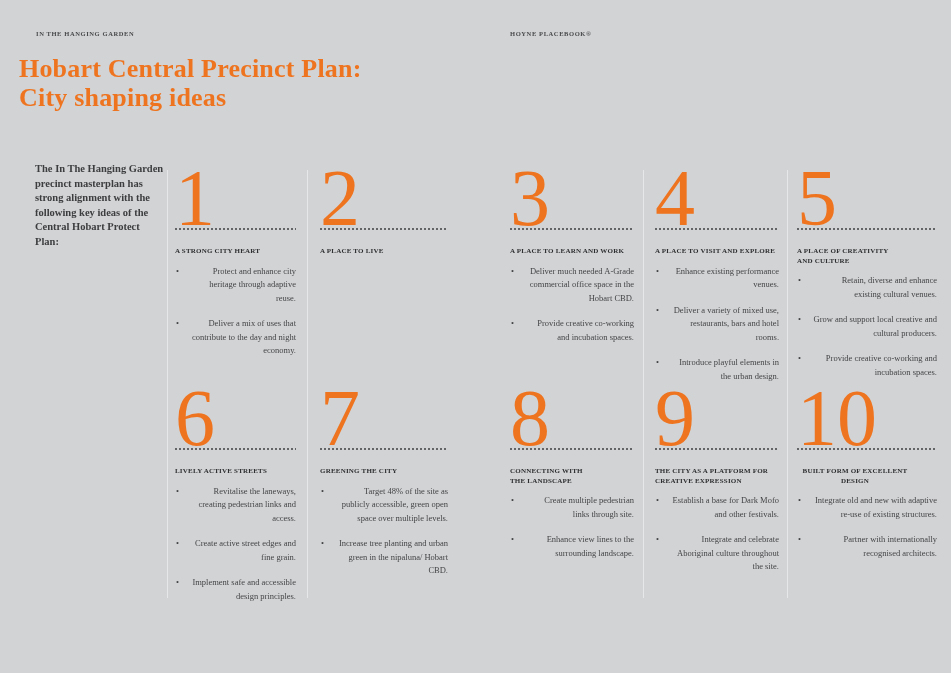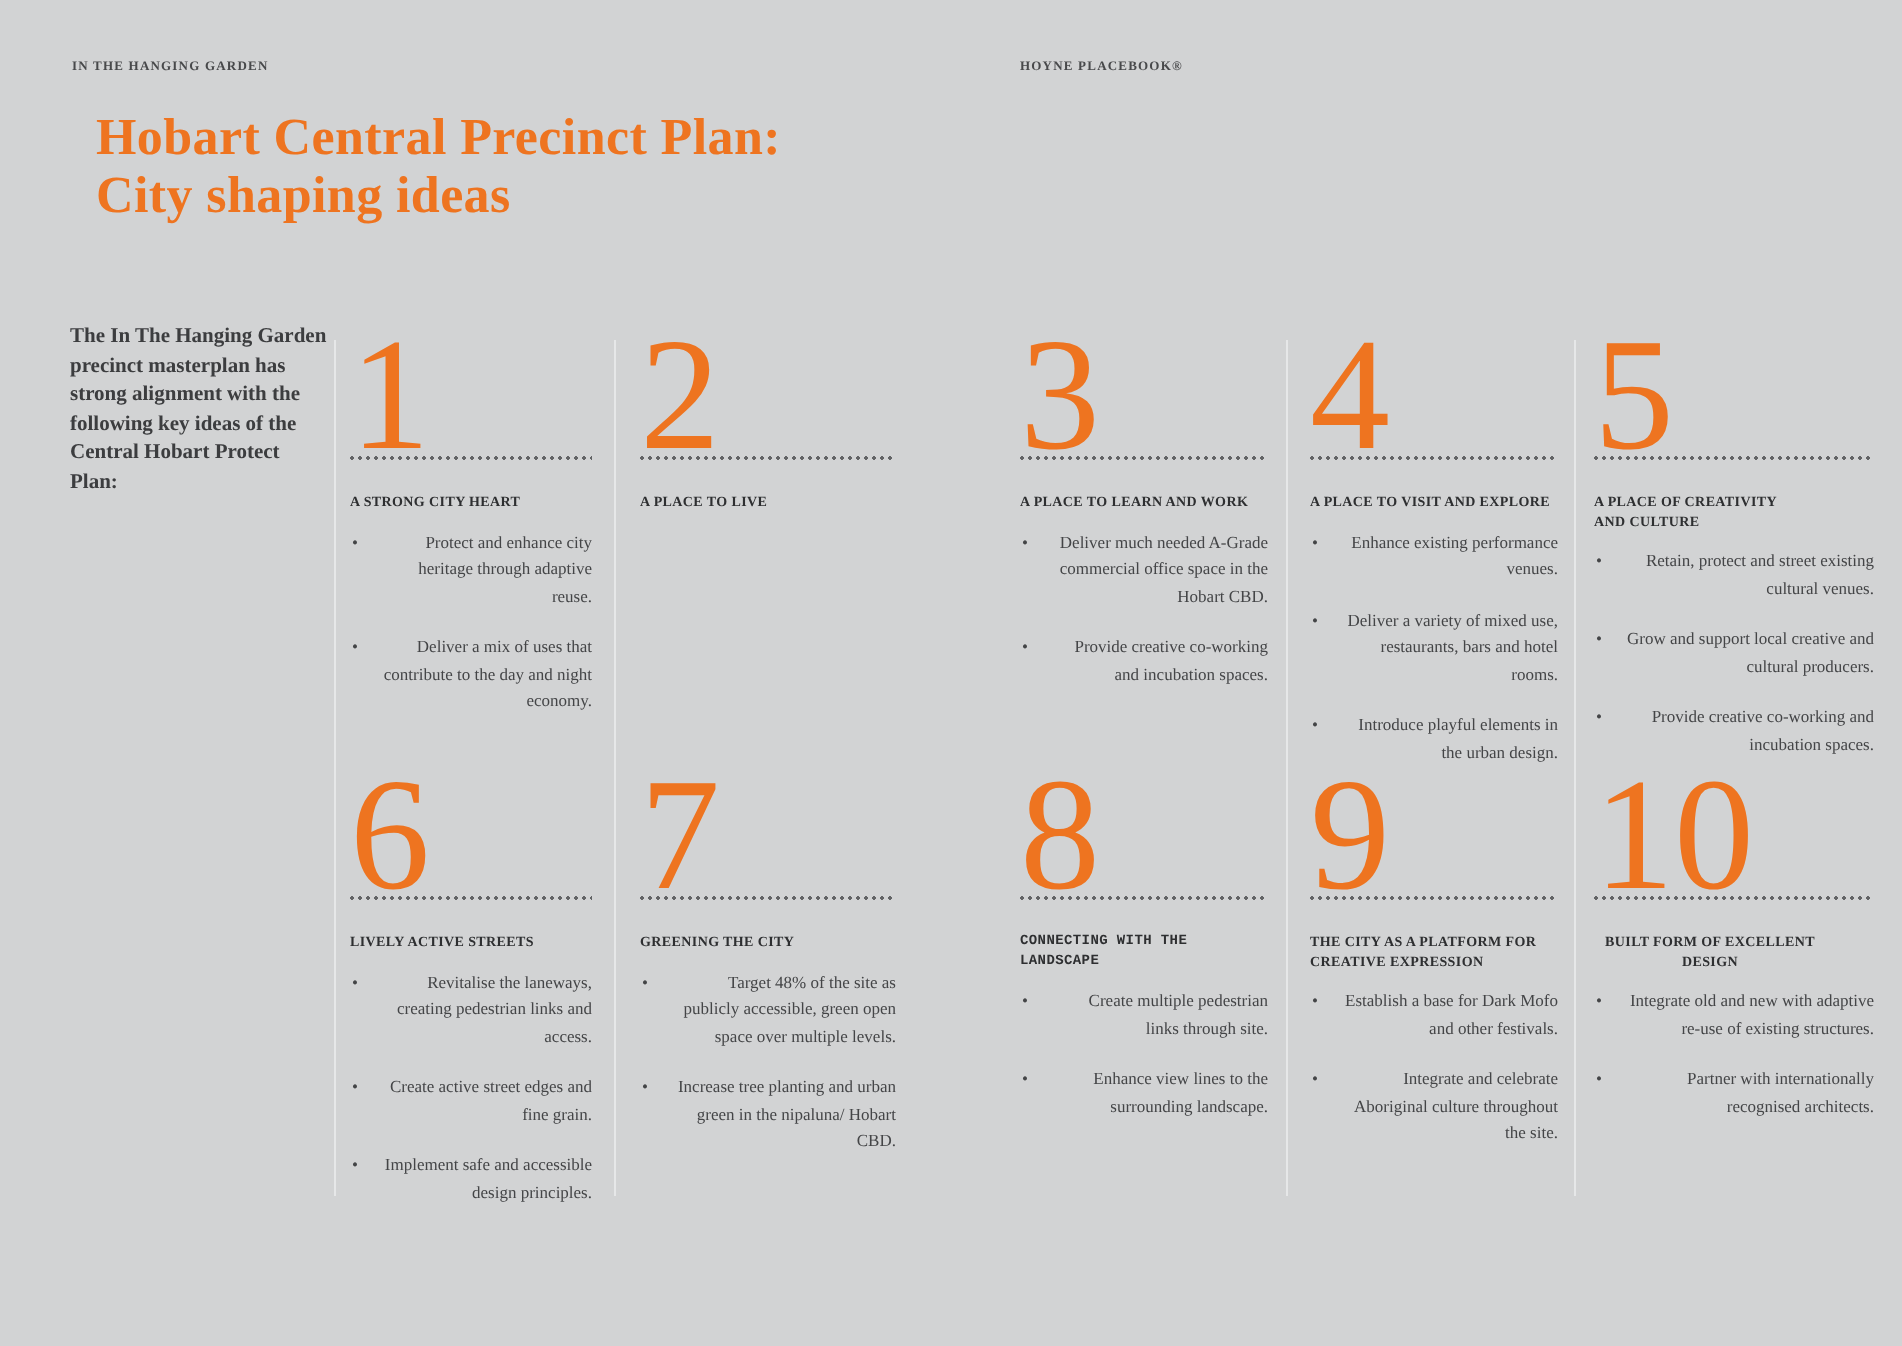--- a/index.html
+++ b/index.html
@@ -16,21 +16,21 @@
   }
   .eyebrow{
     position:absolute;top:30px;
     font-size:6.5px;font-weight:bold;
     letter-spacing:0.6px;
     color:#48494b;
   }
   .eyebrow.left{left:36px;}
   .eyebrow.right{left:510px;}
   .title{
-    position:absolute;left:48px;top:54px;
+    position:absolute;left:19px;top:54px;
     font-size:26px;line-height:29px;font-weight:bold;
     color:#ee7420;
     letter-spacing:0.2px;
   }
   .intro{
     position:absolute;left:35px;top:162px;width:130px;
     font-size:10.5px;line-height:14.5px;font-weight:bold;
     color:#3c3d3f;
   }
   .vdivider{
@@ -59,21 +59,21 @@
     background-repeat:repeat-x;
   }
   .heading{
     margin-top:17px;
     font-size:7px;font-weight:bold;
     letter-spacing:0.2px;
     line-height:9.5px;
     color:#2e2f31;
   }
   .hw105{max-width:108px;}
-  .hw88{max-width:88px;font-family:Liberation Mono, monospace;}
+  .hw88{max-width:88px;}
   .hw115{max-width:116px;text-align:center;}
   ul.bullets{
     list-style:none;margin:8px 0 0 0;padding:0;text-align:right;
   }
   ul.bullets li{
     position:relative;
     padding-left:16px;
     margin-bottom:12px;
     font-size:8.5px;line-height:13.5px;
     color:#444547;
@@ -139,21 +139,21 @@
       <li>Deliver a variety of mixed use, restaurants, bars and hotel rooms.</li>
       <li>Introduce playful elements in the urban design.</li>
     </ul>
   </div>
 
   <div class="section row1 s5">
     <div class="num">5</div>
     <div class="dots"></div>
     <div class="heading hw105">A PLACE OF CREATIVITY AND CULTURE</div>
     <ul class="bullets">
-      <li>Retain, protect and street existing cultural venues.</li>
+      <li>Retain, diverse and enhance existing cultural venues.</li>
       <li>Grow and support local creative and cultural producers.</li>
       <li>Provide creative co-working and incubation spaces.</li>
     </ul>
   </div>
 
   <div class="section row2 s6">
     <div class="num">6</div>
     <div class="dots"></div>
     <div class="heading">LIVELY ACTIVE STREETS</div>
     <ul class="bullets">

